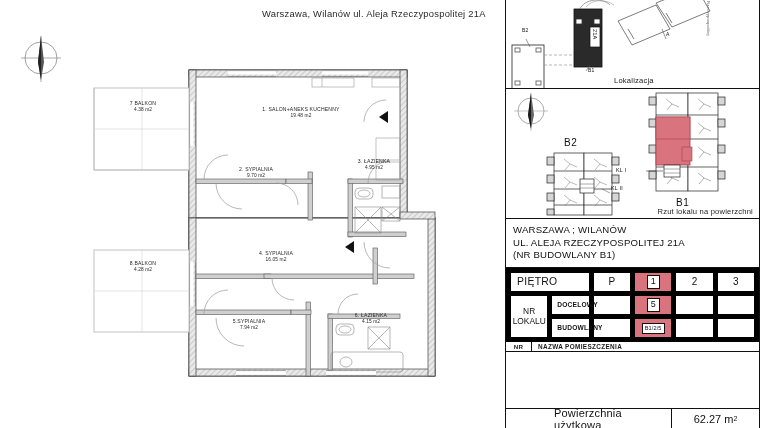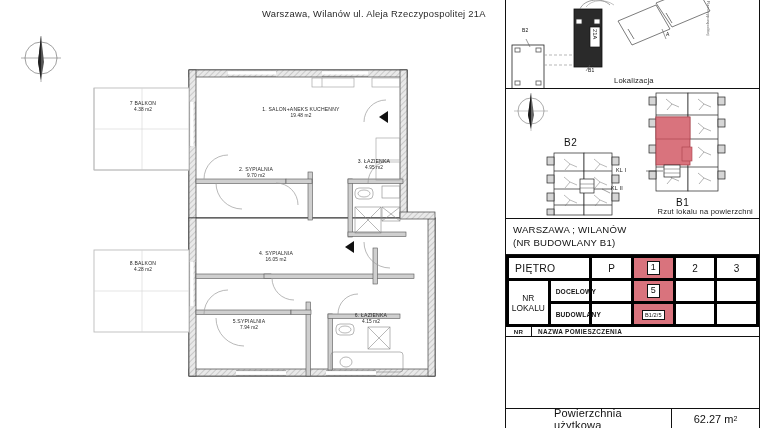--- a/index.html
+++ b/index.html
@@ -65,21 +65,21 @@
   }
   .cap-lokalizacja { left: 108px; bottom: 3px; }
   .cap-rzut { right: 6px; bottom: 2px; }
 
   .bldg-label { position:absolute; font-size: 10px; letter-spacing:.5px; color:#111; }
   .kl-label { position:absolute; font-size: 5.4px; letter-spacing:.2px; color:#111; }
   .site-label { position:absolute; font-size: 5px; color:#111; letter-spacing:.1px; }
 
   
   .tbl { width: 100%; border-collapse: collapse; table-layout: fixed; }
-  .tbl td { border: 3px solid #000000; padding: 0; height: 23px;
+  .tbl td { border: 5px solid #000000; padding: 0; height: 23px;
             font-size: 9px; text-align: center; vertical-align: middle; color:#111; }
   .tbl td.lbl { text-align: left; padding-left: 6px; font-size: 10.4px; letter-spacing:.3px; }
   .tbl td.sublbl { text-align: left; padding-left: 5px; font-size: 6.6px; font-weight: bold; letter-spacing:.2px; }
   .tbl td.hi { background: #d9737d; }
   .cellbox {
     display: inline-block; min-width: 13px; padding: 1px 3px;
     border: 1px solid #111; background: #fff; font-size: 9px; line-height: 1.1;
   }
   .cellbox.small { font-size: 5.6px; padding: 1px 2px; letter-spacing:.1px; }
   .pietro-num { font-size: 10px; }
@@ -403,20 +403,21 @@
       </svg>
       <div class="bldg-label" style="left:58px; top:48px;">B2</div>
       <div class="bldg-label" style="left:170px; top:108px;">B1</div>
       <div class="kl-label" style="left:110px; top:78px;">KL I</div>
       <div class="kl-label" style="left:105px; top:96px;">KL II</div>
       <div class="caption cap-rzut">Rzut lokalu na powierzchni</div>
     </div>
 
     <div class="rp-sec sec-address">
       <div class="addr-line">WARSZAWA ; WILANÓW</div>
+      <div class="addr-line">UL. ALEJA RZECZYPOSPOLITEJ 21A</div>
       <div class="addr-line">(NR BUDOWLANY B1)</div>
     </div>
 
 
     <div>
       <table class="tbl">
         <tbody>
             <tr>
           <td class="lbl" colspan="2" rowspan="1" style="width:auto;">PIĘTRO</td>
           <td><span class="pietro-num">P</span></td>

